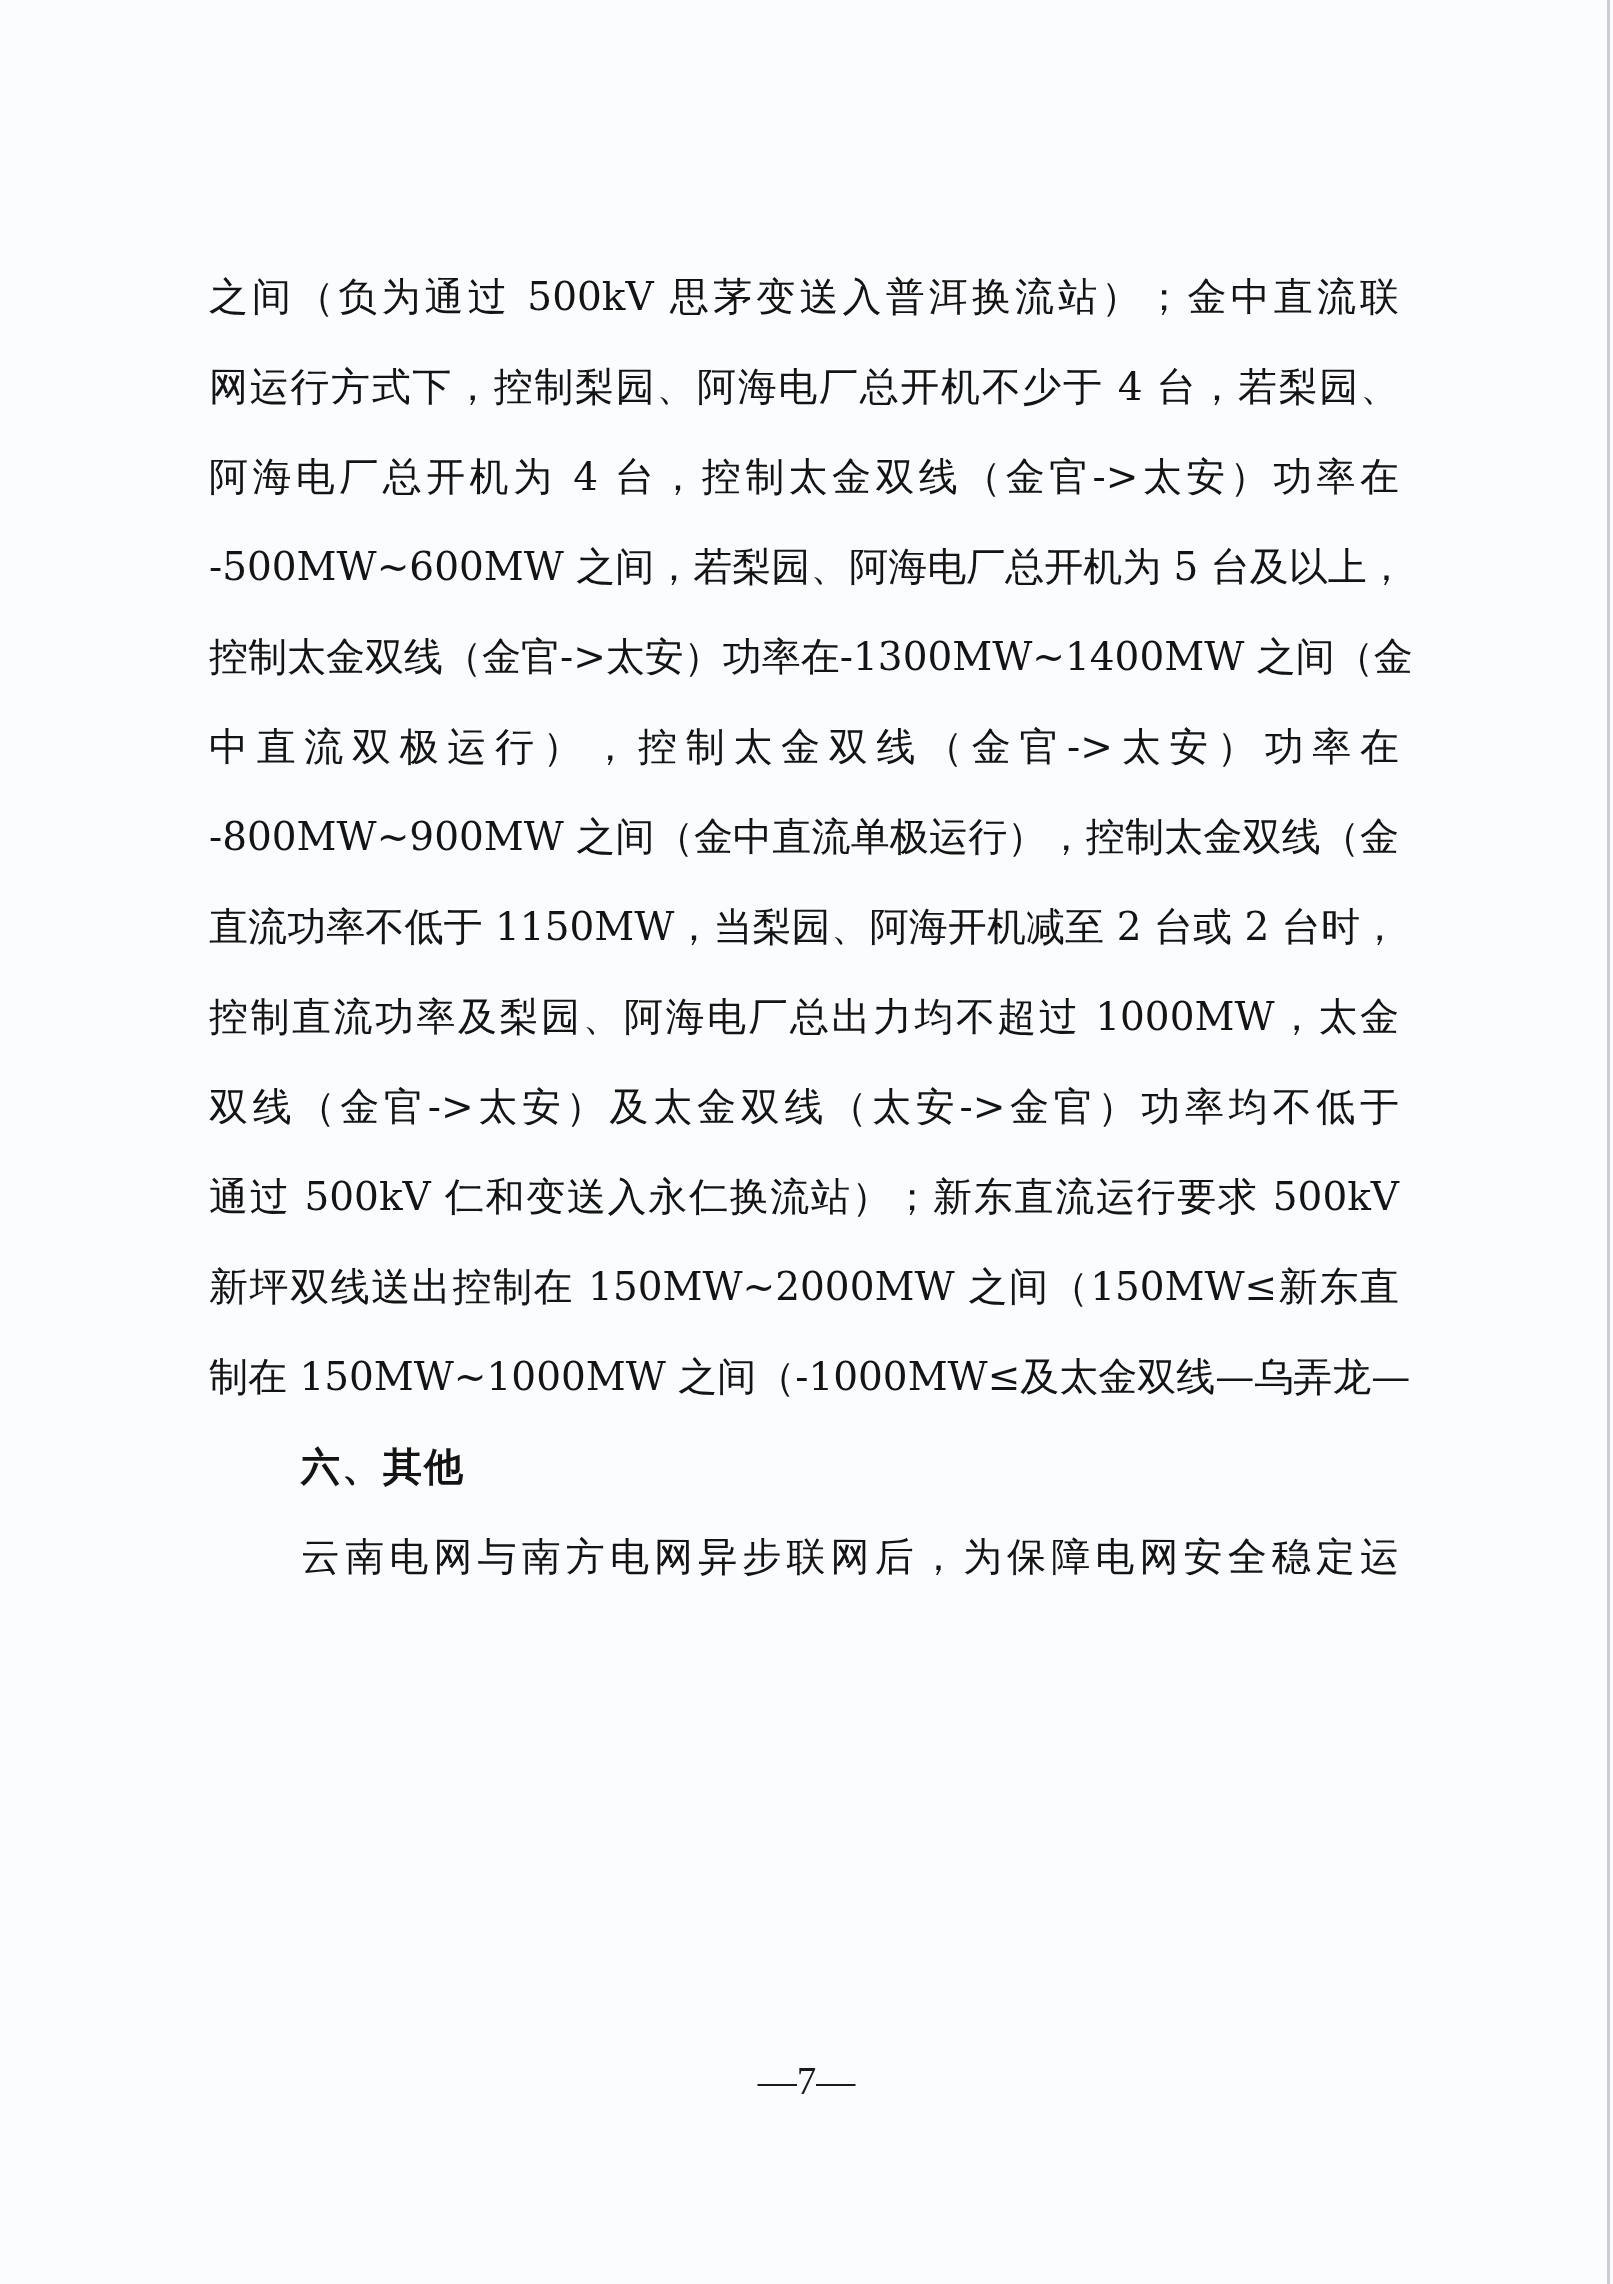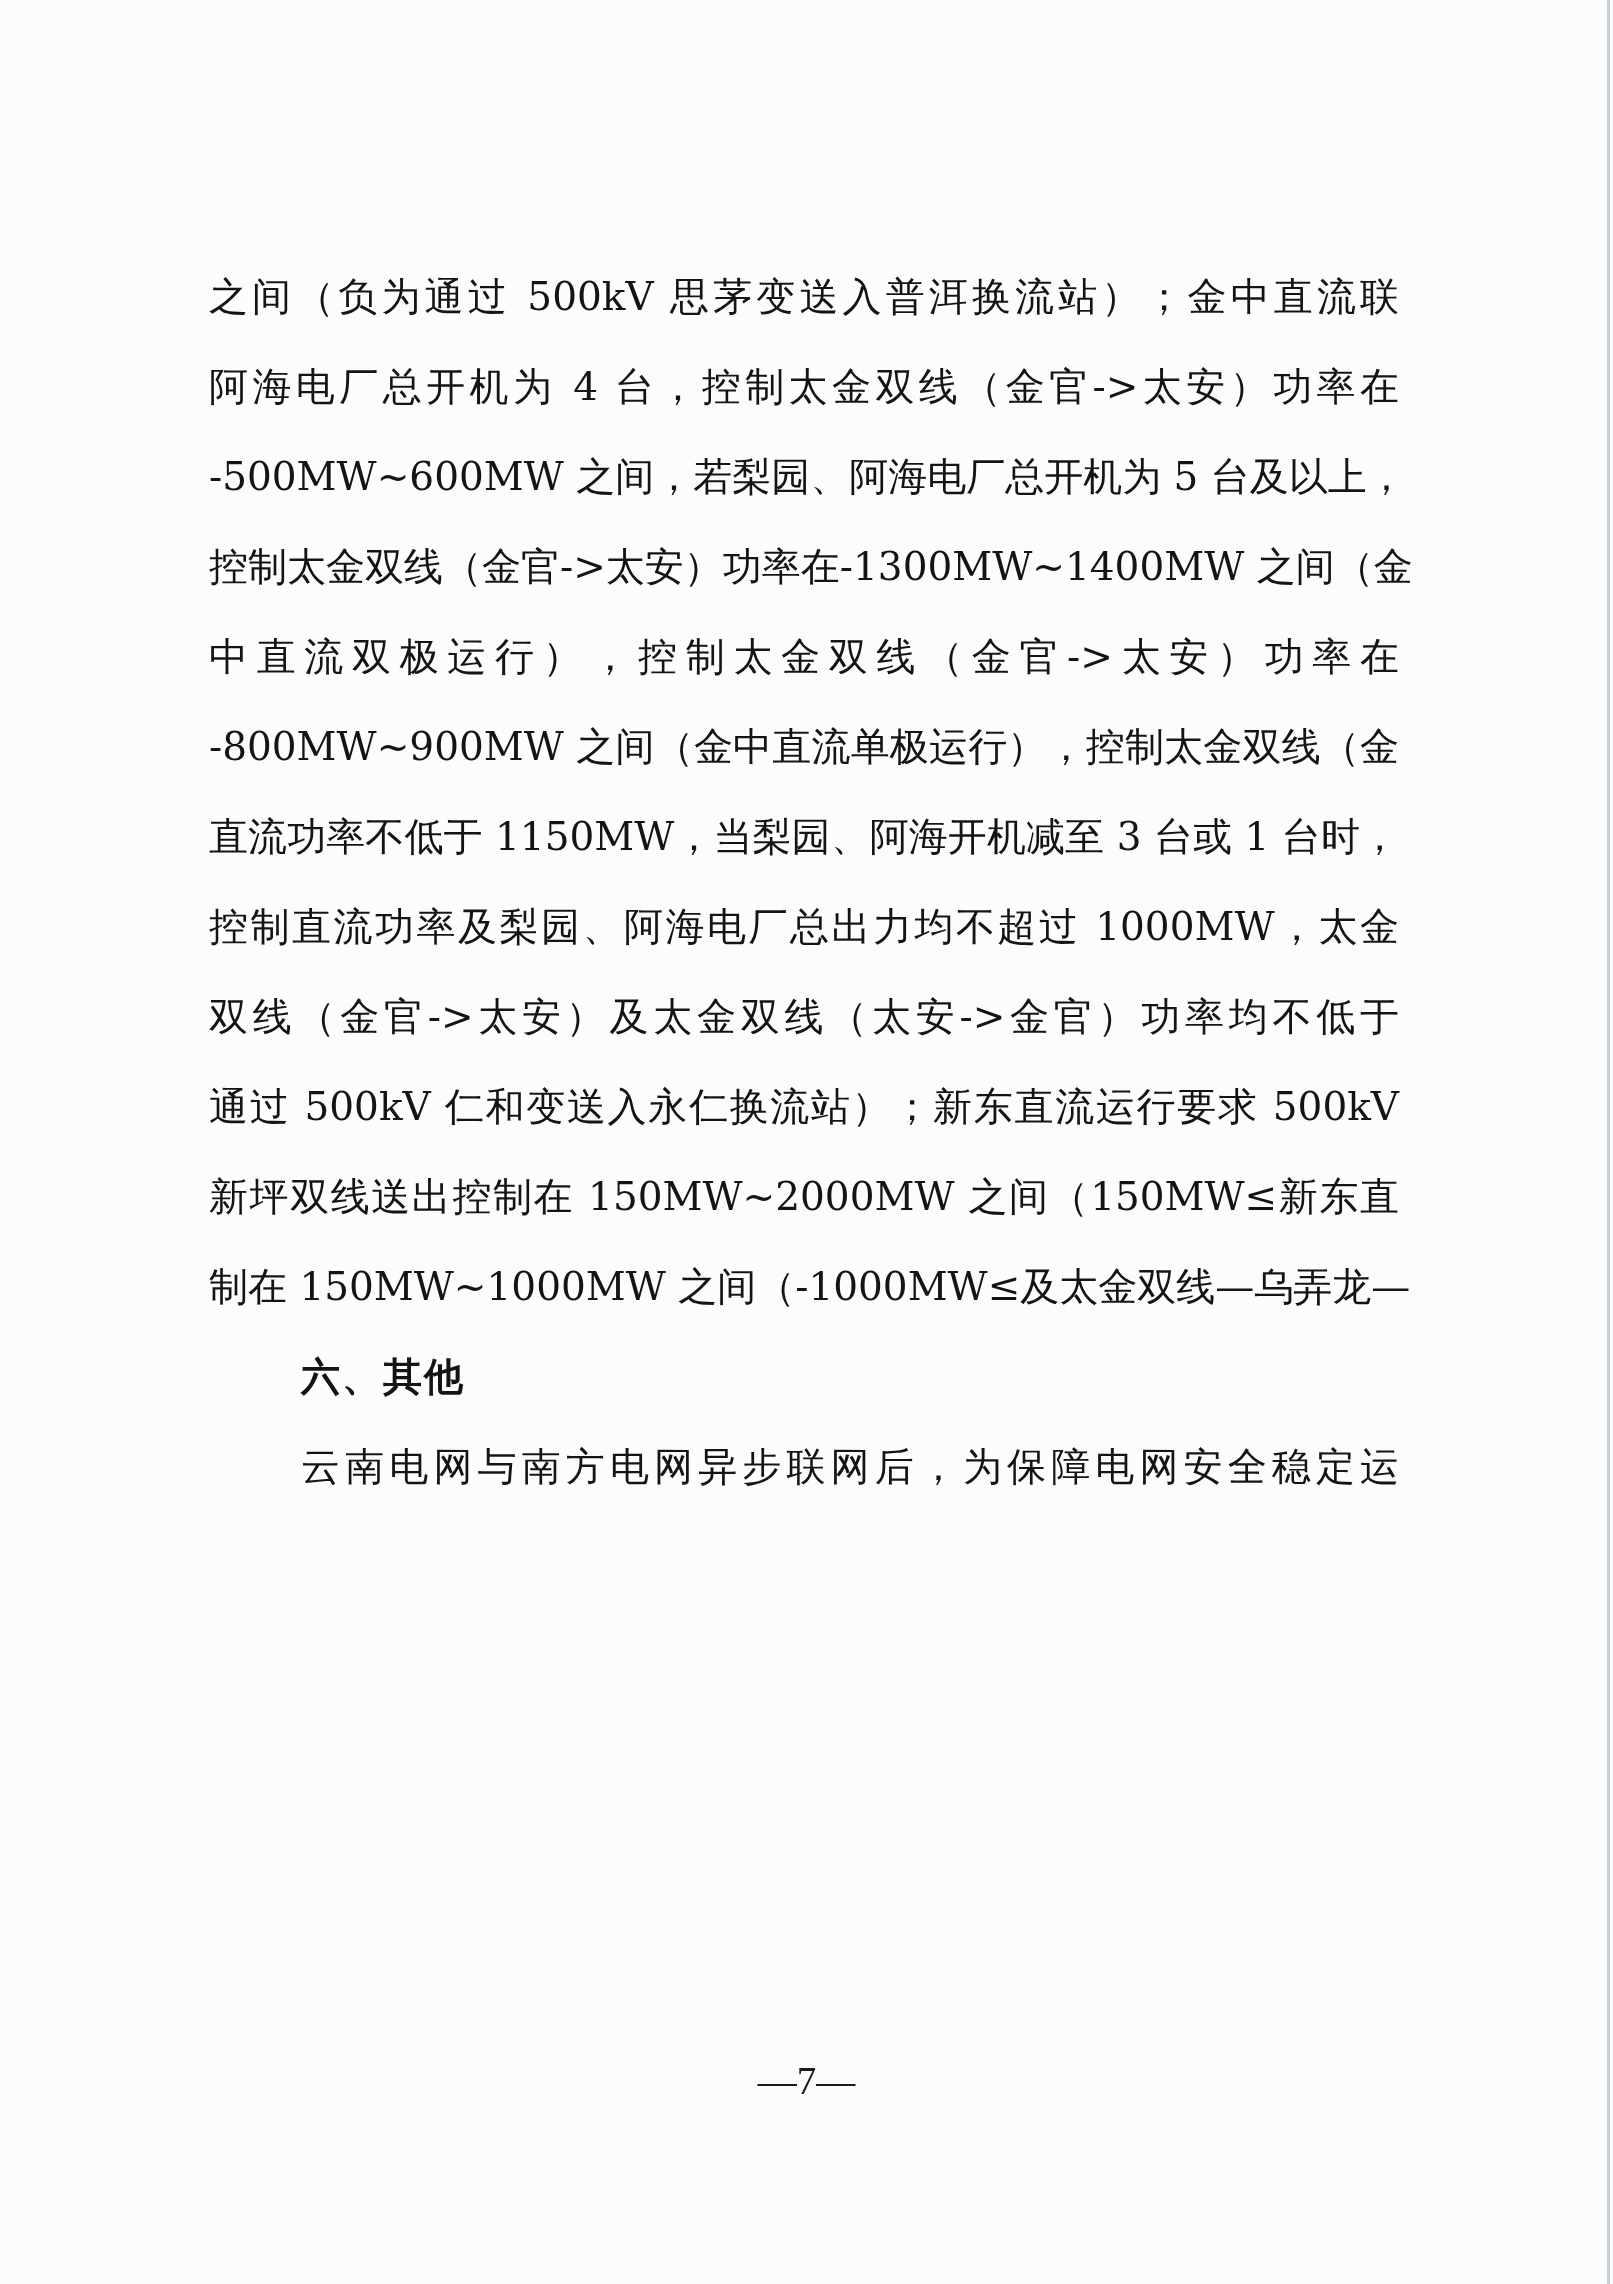--- a/index.html
+++ b/index.html
@@ -70,26 +70,27 @@
     }
   </style>
 </head>
 <body>
 
 <div class="scan-edge"></div>
 
 <div class="page">
   <div class="body-text">
     <div class="line">之间（负为通过 500kV 思茅变送入普洱换流站）；金中直流联</div>
+    <div class="line">网运行方式下，控制梨园、阿海电厂总开机不少于 4 台，若梨园、</div>
     <div class="line">阿海电厂总开机为 4 台，控制太金双线（金官-&gt;太安）功率在</div>
     <div class="line">-500MW~600MW 之间，若梨园、阿海电厂总开机为 5 台及以上，</div>
     <div class="line">控制太金双线（金官-&gt;太安）功率在-1300MW~1400MW 之间（金</div>
     <div class="line">中直流双极运行），控制太金双线（金官-&gt;太安）功率在</div>
     <div class="line">-800MW~900MW 之间（金中直流单极运行），控制太金双线（金</div>
-    <div class="line">直流功率不低于 1150MW，当梨园、阿海开机减至 3 台或 1 台时，</div>
+    <div class="line">直流功率不低于 1150MW，当梨园、阿海开机减至 2 台或 2 台时，</div>
     <div class="line">控制直流功率及梨园、阿海电厂总出力均不超过 1000MW，太金</div>
     <div class="line">双线（金官-&gt;太安）及太金双线（太安-&gt;金官）功率均不低于</div>
     <div class="line">通过 500kV 仁和变送入永仁换流站）；新东直流运行要求 500kV</div>
     <div class="line">新坪双线送出控制在 150MW~2000MW 之间（150MW≤新东直</div>
     <div class="line">制在 150MW~1000MW 之间（-1000MW≤及太金双线—乌弄龙—</div>
     <div class="line indent heading">六、其他</div>
     <div class="line indent">云南电网与南方电网异步联网后，为保障电网安全稳定运</div>
   </div>
 
   <div class="page-number">—7—</div>

